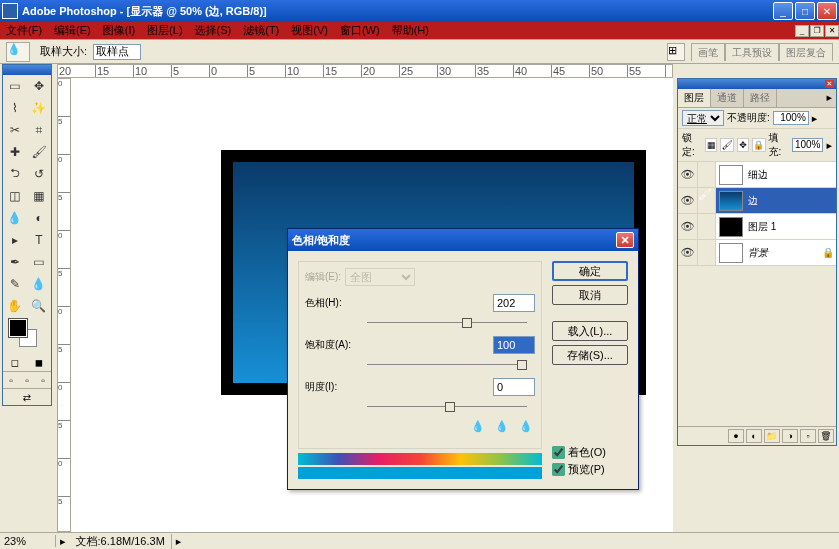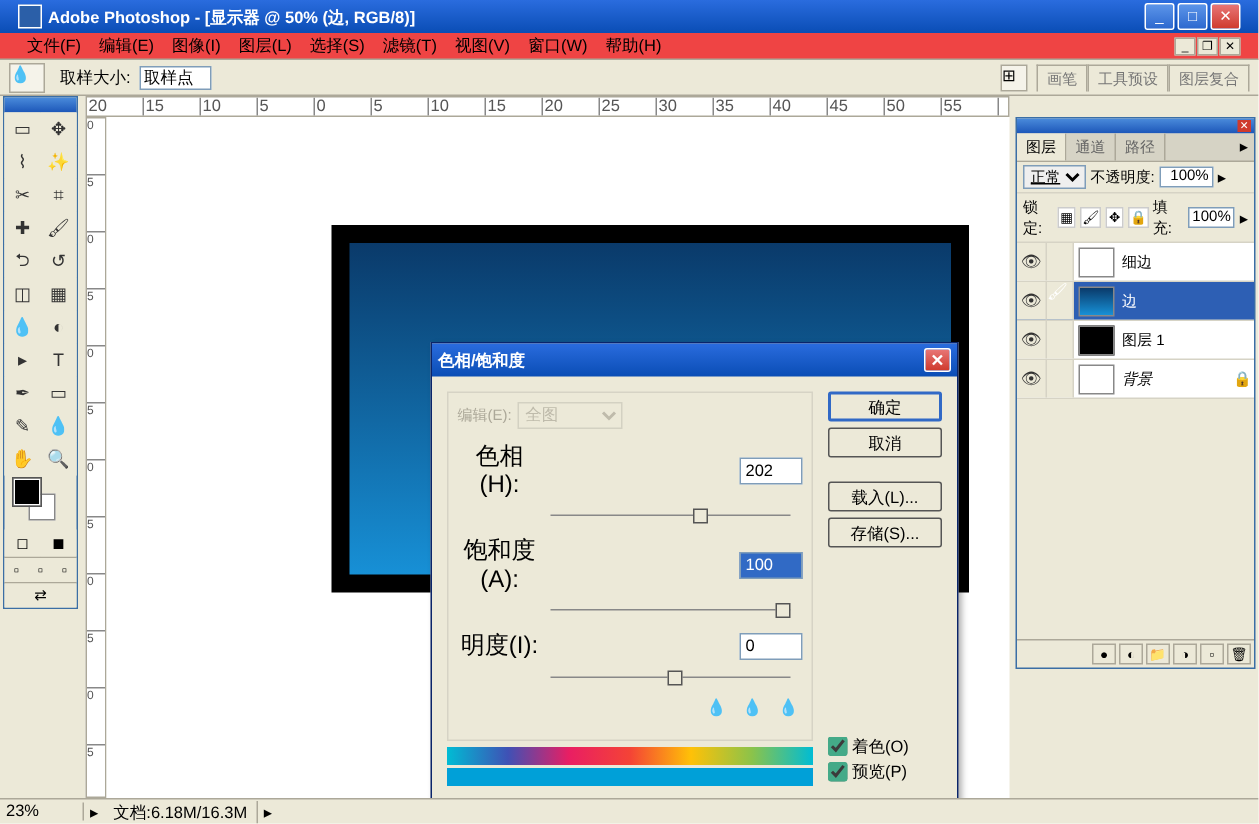--- a/index.html
+++ b/index.html
@@ -1,27 +1,27 @@
 <!DOCTYPE html>
 <html><head>
 <meta charset="utf-8">
 <style>
 * { margin: 0; padding: 0; box-sizing: border-box; font-family: "Microsoft YaHei", Tahoma, sans-serif; font-size: 11px; }
 body { background: #ece9d8; overflow: hidden; width: 839px; height: 549px; position: relative; }
 
 
-.titlebar { height: 22px; background: linear-gradient(to bottom, #2a6cde, #0a4db5); color: #fff; display: flex; align-items: center; padding: 0 12px; }
+.titlebar { height: 22px; background: linear-gradient(to bottom, #2a6cde, #0a4db5); color: #fff; display: flex; align-items: center; padding: 0 2px; }
 .titlebar .ps-icon { width: 16px; height: 16px; background: #2b5fa8; margin-right: 4px; display: inline-block; border: 1px solid #fff; }
 .titlebar .title { font-weight: bold; flex: 1; }
 .titlebar .winbtns { display: flex; gap: 2px; }
 .winbtn { width: 20px; height: 18px; background: linear-gradient(to bottom,#5c95e9,#2d69cf); border: 1px solid #fff; border-radius: 2px; color: #fff; display: flex; align-items: center; justify-content: center; font-size: 10px; cursor: pointer; }
 .winbtn.close { background: linear-gradient(to bottom,#e87676,#cf3a2d); }
 
 
-.menubar { height: 18px; background: #ef4444; display: flex; align-items: center; padding: 0 12px; border-bottom: 1px solid #aca899; }
+.menubar { height: 18px; background: #b91c1c; display: flex; align-items: center; padding: 0 0; border-bottom: 1px solid #aca899; }
 .menubar .item { padding: 1px 6px; cursor: pointer; }
 .menubar .mdibtns { margin-left: auto; display: flex; gap: 1px; }
 .menubar .mdibtn { width: 14px; height: 12px; border: 1px solid #aca899; background: #ece9d8; font-size: 8px; display: flex; align-items: center; justify-content: center; cursor: pointer; }
 
 
 .optbar { height: 24px; background: #ece9d8; border-bottom: 1px solid #aca899; display: flex; align-items: center; padding: 0 6px; gap: 6px; }
 .tool-preview { width: 24px; height: 20px; border: 1px solid #aca899; background: #f5f3ea; }
 .optlabel { margin-left: 4px; }
 .optinput { width: 48px; height: 16px; border: 1px solid #7f9db9; background: #fff; padding: 0 2px; }
 .optbar .rightcluster { margin-left: auto; display: flex; align-items: center; gap: 2px; }
@@ -90,21 +90,21 @@
 .dialog { position: absolute; left: 287px; top: 228px; width: 352px; background: #ece9d8; border: 1px solid #0a246a; box-shadow: 2px 2px 4px rgba(0,0,0,0.3); }
 .dialog .dtitle { height: 22px; background: linear-gradient(to bottom,#2a6cde,#0a4db5); color: #fff; display: flex; align-items: center; padding: 0 4px; font-weight: bold; font-size: 11px; }
 .dialog .dtitle .dclose { margin-left: auto; width: 18px; height: 16px; background: linear-gradient(to bottom,#e87676,#cf3a2d); border: 1px solid #fff; border-radius: 2px; display: flex; align-items: center; justify-content: center; color: #fff; cursor: pointer; }
 .dialog .dbody { padding: 10px; display: flex; gap: 10px; }
 .dialog .left { flex: 1; }
 .dialog .fieldset { border: 1px solid #d6d3c5; padding: 6px; position: relative; }
 .dialog .editrow { display: flex; align-items: center; gap: 4px; margin-bottom: 8px; }
 .dialog .editrow .elabel { color: #aca899; font-size: 10px; }
 .dialog .editrow select { width: 70px; height: 18px; border: 1px solid #c9c7ba; background: #ece9d8; color: #aca899; }
 .dialog .sliderrow { display: flex; align-items: center; gap: 6px; margin: 4px 0; }
-.dialog .sliderrow .slabel { width: 56px; text-align: center; font-size: 16px; }
+.dialog .sliderrow .slabel { width: 56px; text-align: left; font-size: 10px; }
 .dialog .sliderrow .sinput { width: 42px; height: 18px; border: 1px solid #7f9db9; background: #fff; text-align: left; padding: 0 3px; font-size: 11px; }
 .dialog .sliderrow .sinput.sel { background: #316ac5; color: #fff; }
 .dialog .track { height: 14px; position: relative; margin: 0 0 6px 62px; width: 160px; }
 .dialog .track .line { position: absolute; left: 0; right: 0; top: 6px; height: 1px; background: #888; }
 .dialog .track .thumb { position: absolute; top: 2px; width: 10px; height: 10px; background: #ece9d8; border: 1px solid #555; cursor: pointer; }
 .dialog .eyedrops { display: flex; gap: 8px; justify-content: flex-end; margin: 6px 0; }
 .dialog .eyedrop { width: 16px; height: 16px; color: #999; cursor: pointer; }
 .dialog .huebar { height: 12px; background: linear-gradient(to right, #00bcd4, #3f51b5, #e91e63, #f44336, #ffc107, #8bc34a, #00bcd4); margin-top: 4px; }
 .dialog .resultbar { height: 12px; background: #00a0d8; margin-top: 2px; }
 .dialog .right { width: 76px; display: flex; flex-direction: column; gap: 4px; }

